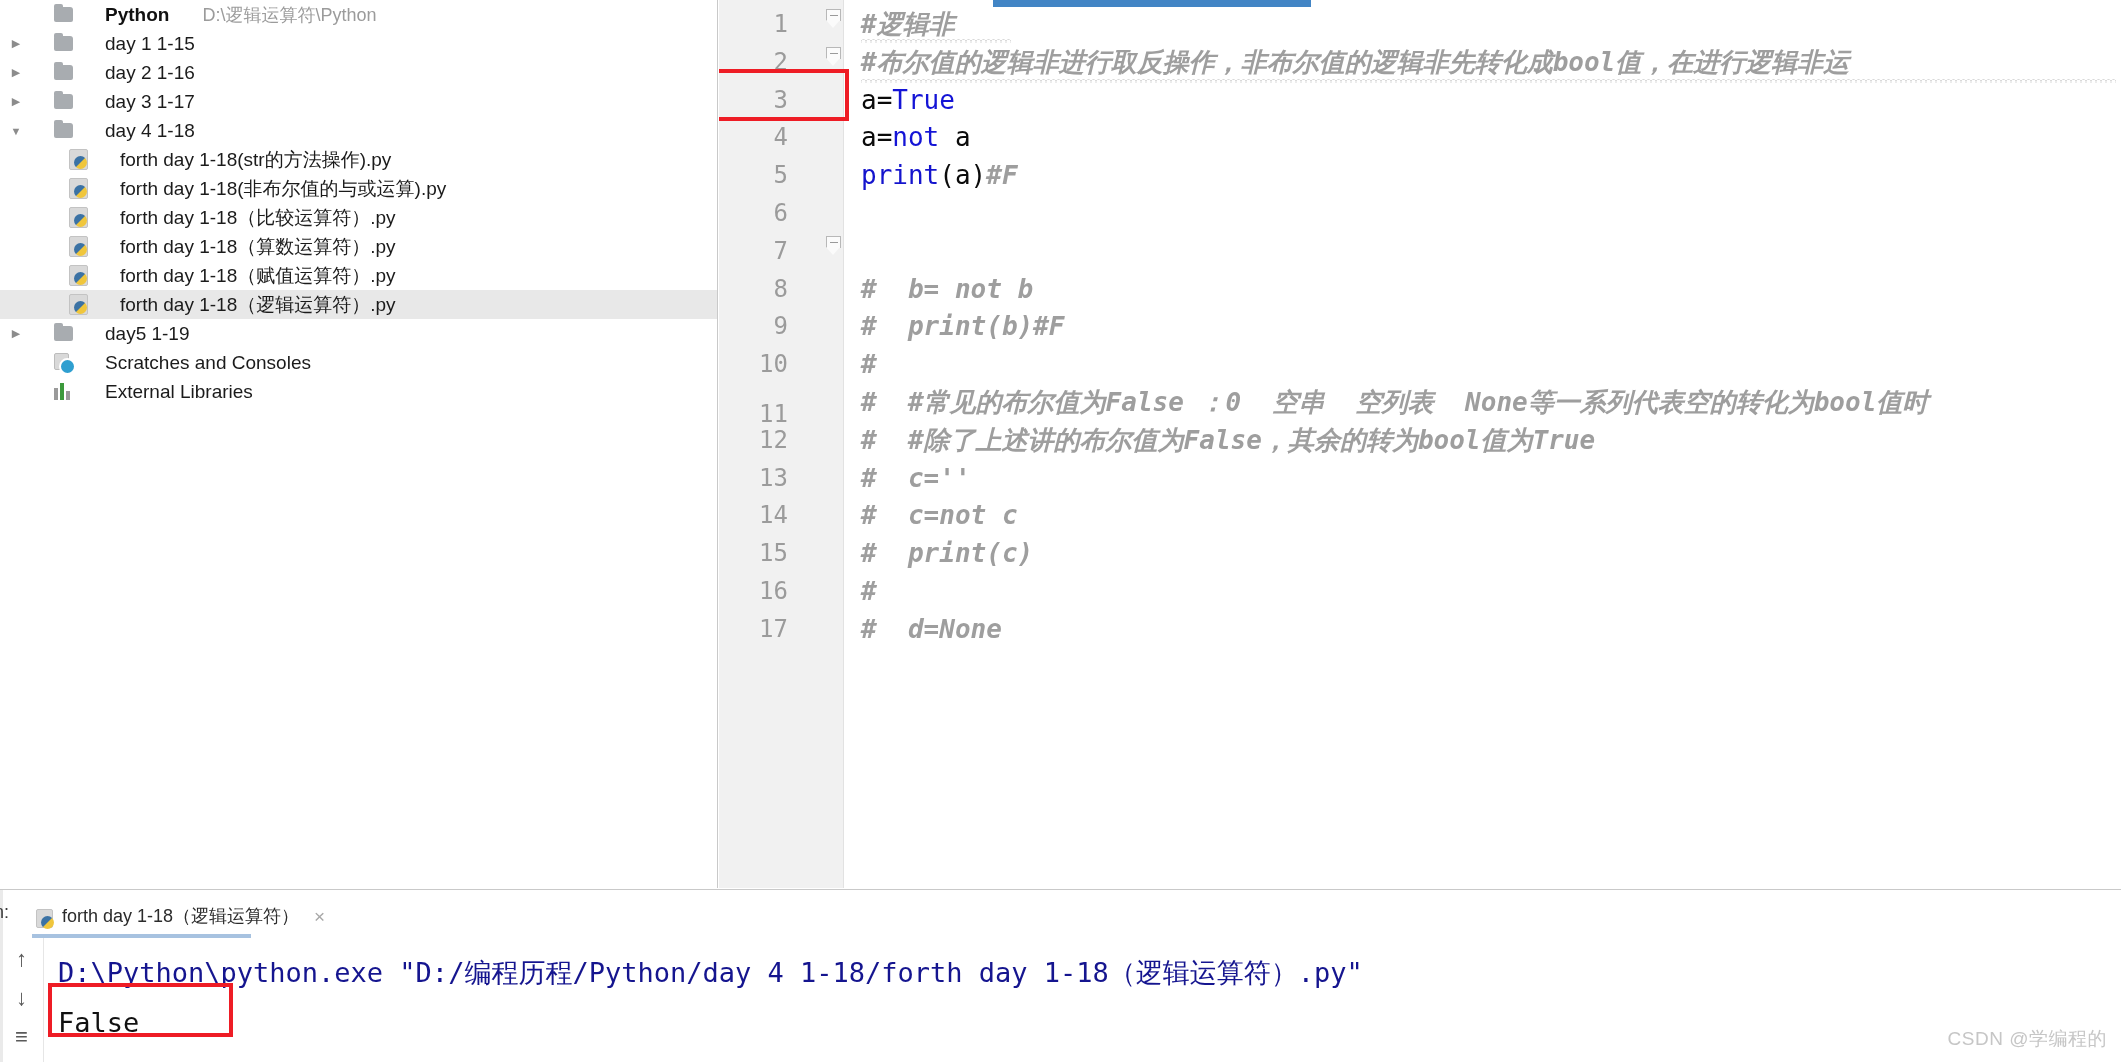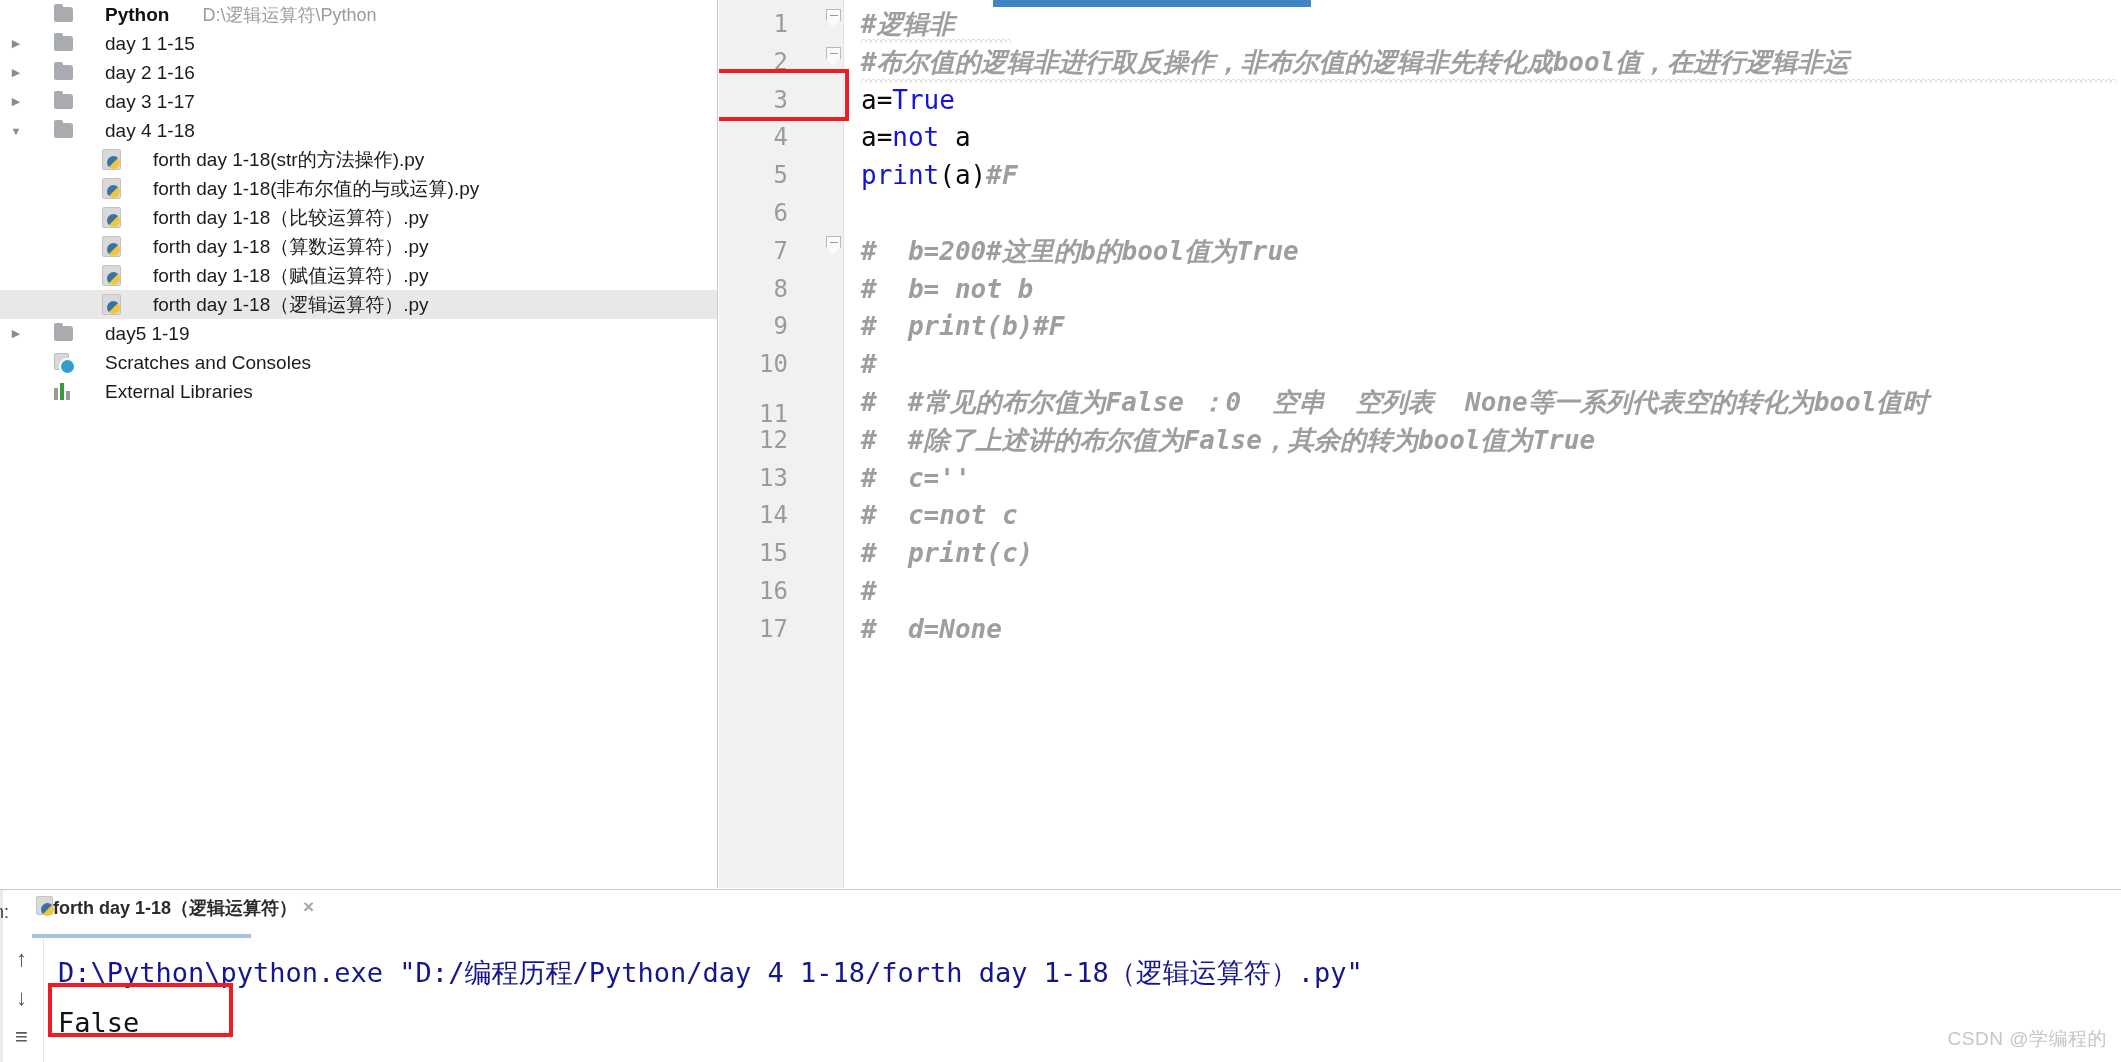--- a/index.html
+++ b/index.html
@@ -102,21 +102,21 @@
     content: "";
     position: absolute; left: 5px; top: 5px;
     width: 13px; height: 13px;
     border-radius: 50%;
     background: #2f9fd0;
     border: 2px solid #ffffff;
   }
   .proj-name { font-weight: bold; font-size: 19px; color: #111; }
   .proj-path { color: #9b9b9b; font-size: 18px; margin-left: 9px; }
   .indent-1 { padding-left: 6px; }
-  .indent-2 { padding-left: 54px; }
+  .indent-2 { padding-left: 21px; }
 
   
   #editor {
     position: absolute;
     left: 719px; top: 0;
     width: 1402px; height: 888px;
     background: #ffffff;
     overflow: hidden;
   }
   #tabstrip {
@@ -230,26 +230,26 @@
     position: absolute;
     left: -6px; top: 12px;
     font-size: 18px;
     color: #3b3b3b;
   }
   #run-tab {
     position: absolute;
     left: 30px; top: 6px;
     height: 32px;
     display: flex;
-    align-items: flex-start;
+    align-items: flex-end;
+    gap: 9px;
     padding: 0 10px 0 6px;
     font-size: 18px;
     color: #2b2b2b;
     white-space: nowrap;
-    font-weight: bold;
   }
   #run-tab .py-ic { width: 17px; height: 19px; }
   #run-tab .close-x {
     color: #a8a8a8;
     font-size: 19px;
     margin-left: 6px;
   }
   #run-underline {
     position: absolute;
     left: 32px; top: 44px;
@@ -441,21 +441,20 @@
         </div>
         <div class="codeline cmt" style="top: 48.8px;">#布尔值的逻辑非进行取反操作，非布尔值的逻辑非先转化成bool值，在进行逻辑非运</div>
         <div class="foldmark" style="top: 46.8px;">
           <div class="fm-box"></div>
           <div class="fm-tip"></div>
         </div>
         <div class="codeline" style="top: 86.6px;"><span class="code-plain">a=</span><span class="kw">True</span></div>
         <div class="codeline" style="top: 124.4px;"><span class="code-plain">a=</span><span class="kw">not</span><span class="code-plain"> a</span></div>
         <div class="codeline" style="top: 162.2px;"><span class="fn">print</span><span class="code-plain">(a)</span><span class="cmt">#F</span></div>
         <div class="codeline code-plain" style="top: 200px;"></div>
-        <div class="codeline cmt" style="top: 237.8px;">#  b=200#这里的b的bool值为True</div>
         <div class="foldmark" style="top: 235.8px;">
           <div class="fm-box"></div>
           <div class="fm-tip"></div>
         </div>
         <div class="codeline cmt" style="top: 275.6px;">#  b= not b</div>
         <div class="codeline cmt" style="top: 313.4px;">#  print(b)#F</div>
         <div class="codeline cmt" style="top: 351.2px;">#</div>
         <div class="codeline cmt" style="top: 389px;">#  #常见的布尔值为False ：0  空串  空列表  None等一系列代表空的转化为bool值时</div>
         <div class="codeline cmt" style="top: 426.8px;">#  #除了上述讲的布尔值为False，其余的转为bool值为True</div>
         <div class="codeline cmt" style="top: 464.6px;">#  c=''</div>

